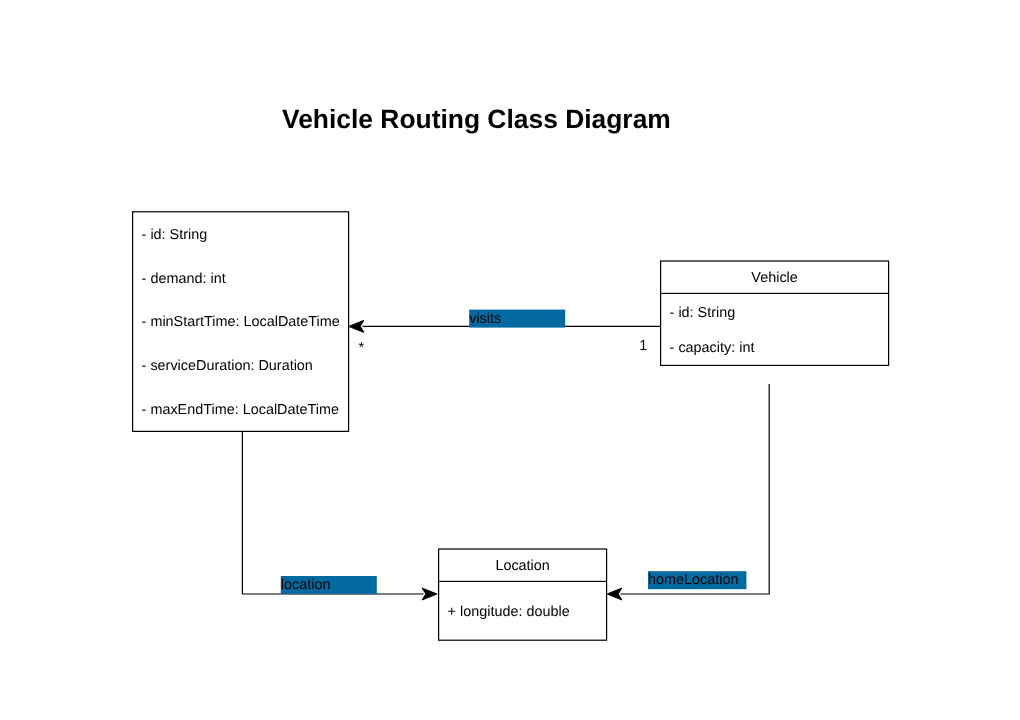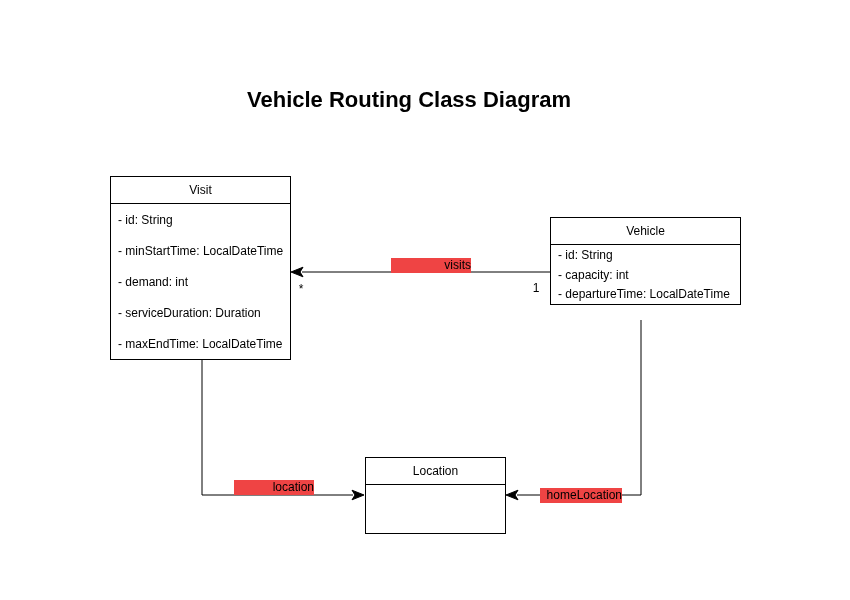--- a/index.html
+++ b/index.html
@@ -8,21 +8,21 @@
     width: 850px;
     height: 600px;
     background: #ffffff;
     font-family: "Liberation Sans", sans-serif;
     color: #000000;
     overflow: hidden;
   }
   .diagram-title {
     position: absolute;
     top: 87px;
-    left: 17px;
+    left: 5px;
     width: 784px;
     text-align: center;
     font-size: 22px;
     font-weight: bold;
     line-height: 26px;
     white-space: nowrap;
   }
   .edges {
     position: absolute;
     top: 0;
@@ -57,22 +57,22 @@
     align-items: center;
     padding-left: 7px;
     font-size: 12px;
     white-space: nowrap;
     flex: 1 1 0;
   }
   .edge-label {
     position: absolute;
     font-size: 12px;
     line-height: 15px;
-    text-align: right;
-    background: #ef4444;
+    text-align: left;
+    background: #0369a1;
     white-space: nowrap;
   }
   .multiplicity {
     position: absolute;
     font-size: 12px;
     line-height: 15px;
     text-align: center;
     white-space: nowrap;
   }
 </style>
@@ -92,44 +92,43 @@
       <path d="M202,359 V495 H353"></path>
       <polygon points="364,495 352,490.2 355,495 352,499.8"></polygon>
     </g>
     <g>
       <path d="M641,320 V495 H517"></path>
       <polygon points="506,495 518,490.2 515,495 518,499.8"></polygon>
     </g>
   </svg>
 
   <div class="class-box" style="left:110px; top:176px; width:181px; height:184px;">
-    <div class="class-title" style="height:27px;">Visit</div>
     <div class="class-attrs">
       <div class="attr">- id: String</div>
+      <div class="attr">- demand: int</div>
       <div class="attr">- minStartTime: LocalDateTime</div>
-      <div class="attr">- demand: int</div>
       <div class="attr">- serviceDuration: Duration</div>
       <div class="attr">- maxEndTime: LocalDateTime</div>
     </div>
   </div>
 
   <div class="class-box" style="left:550px; top:217px; width:191px; height:88px;">
     <div class="class-title" style="height:27px;">Vehicle</div>
     <div class="class-attrs">
       <div class="attr">- id: String</div>
       <div class="attr">- capacity: int</div>
-      <div class="attr">- departureTime: LocalDateTime</div>
     </div>
   </div>
 
   <div class="class-box" style="left:365px; top:457px; width:141px; height:77px;">
     <div class="class-title" style="height:27px;">Location</div>
     <div class="class-attrs">
+      <div class="attr">+ longitude: double</div>
     </div>
   </div>
 
   <div class="edge-label" style="left:391px; top:258px; width:80px;">visits</div>
   <div class="multiplicity" style="left:293px; top:282px; width:16px;">*</div>
   <div class="multiplicity" style="left:528px; top:281px; width:16px;">1</div>
   <div class="edge-label" style="left:234px; top:480px; width:80px;">location</div>
-  <div class="edge-label" style="left:540px; top:488px; width:82px;">homeLocation</div>
+  <div class="edge-label" style="left:540px; top:476px; width:82px;">homeLocation</div>
 
 </div>
 
 </body></html>

